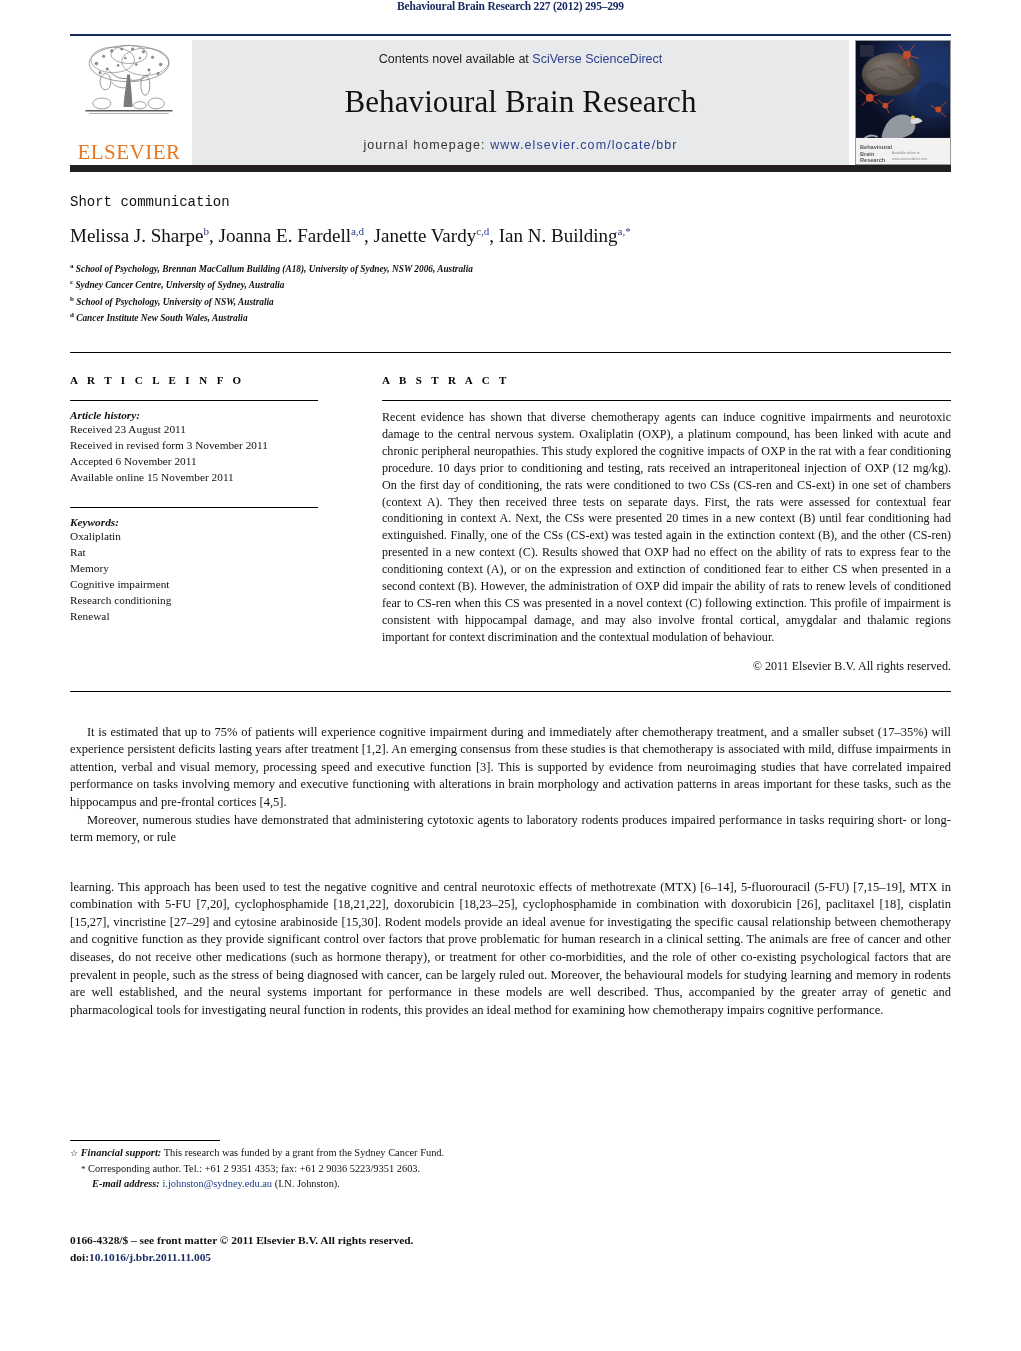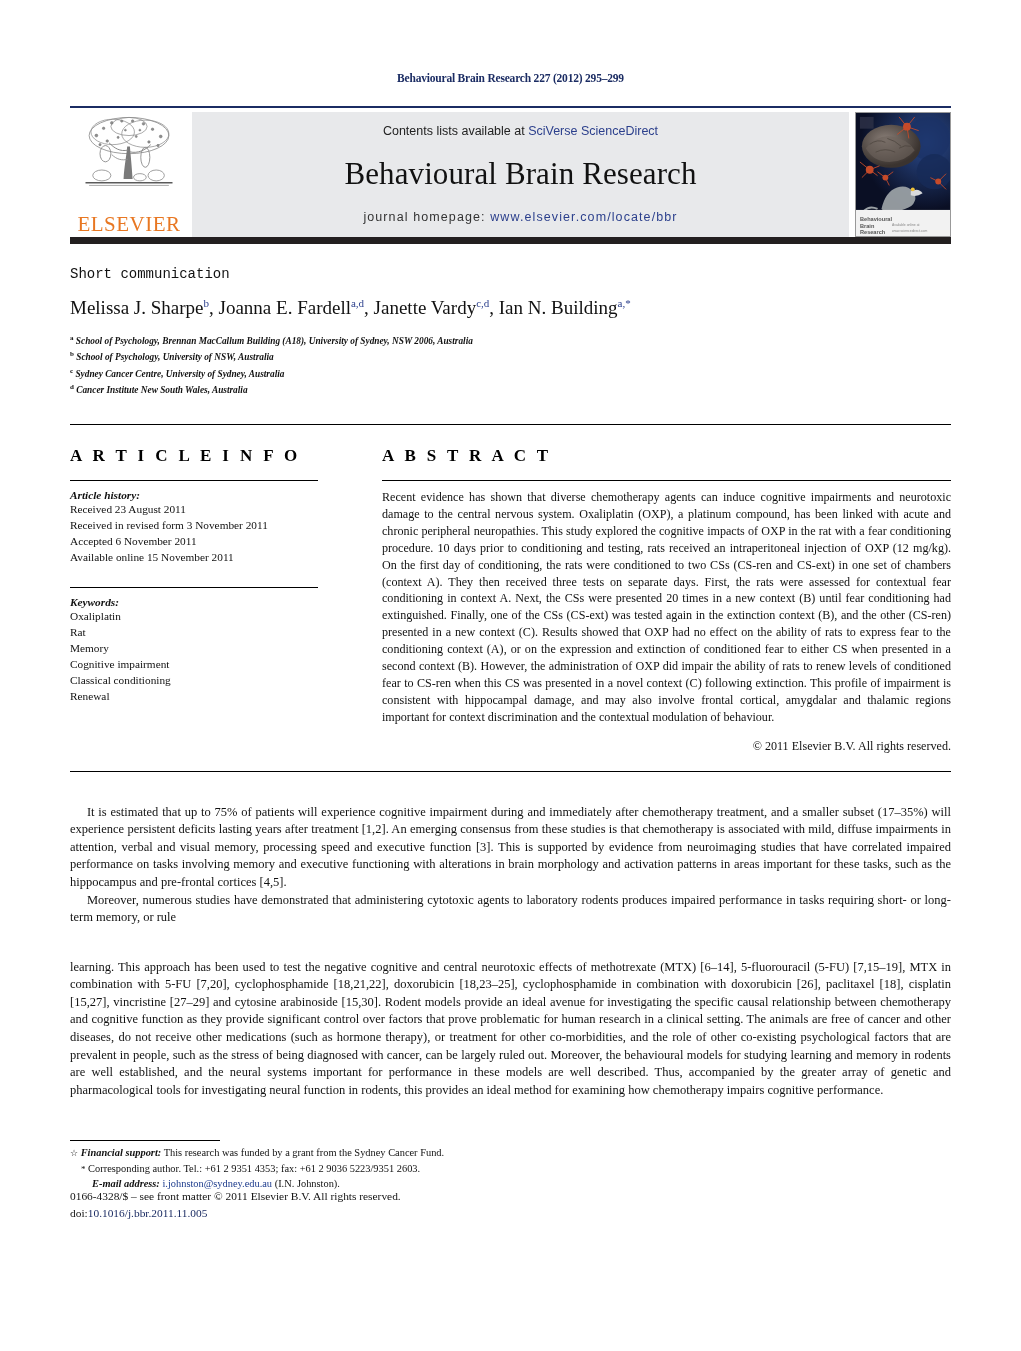--- a/index.html
+++ b/index.html
@@ -15,21 +15,20 @@
   .page { position:relative; width:1021px; height:1351px; padding:0; }
 
   
   .runhead {
     text-align:center;
     font-family:"Liberation Serif", serif;
     font-weight:bold;
     font-size:11.5px;
     color:#1b2c63;
     letter-spacing:-0.2px;
-    padding-top:72px;
   }
 
   
   .masthead-wrap { margin:0 70px; padding-top:22px; }
   .masthead-rule { border-top:2.2px solid #1b2c63; }
   .masthead {
     display:flex; align-items:stretch;
     height:125px; margin-top:4px;
   }
   .elsevier-logo {
@@ -106,21 +105,21 @@
   }
   .affil sup { font-style:normal; font-size:7px; vertical-align:super; }
 
   
   .info-rule { margin:26px 70px 0 70px; border-top:1.4px solid #000; }
   .infoabs { margin:0 70px; display:flex; padding-top:21px; }
   .col-info { flex:0 0 248px; margin-right:30px; }
   .col-abs  { flex:1 1 auto;margin-left:34px; }
   .hdr {
     font-family:"Liberation Serif", serif;
-    font-weight:bold; font-size:17px;
+    font-weight:bold; font-size:11px;
     letter-spacing:3.4px; color:#000;
   }
   .thinrule { border-top:1px solid #000; margin-top:14px; margin-bottom:8px; }
   .ah-title, .kw-title {
     font-style:italic; font-weight:bold; font-size:11.3px; color:#111;
   }
   .ah-line, .kw-line {
     font-size:11.3px; color:#111; line-height:1.42;
   }
   .kwblock { margin-top:22px; }
@@ -151,22 +150,22 @@
   .fn-rule { border-top:1.1px solid #000; width:150px; margin-bottom:5px; }
   .fn {
     font-size:10.4px; line-height:1.40; color:#111;
     text-indent:-10px; padding-left:10px; margin-bottom:1px;
   }
   .fn .star { font-size:9px; }
   .fn em { font-style:italic; font-weight:bold; }
   .fn .mail { color:#1b3a8c; }
   .fn.indent { padding-left:22px; text-indent:-11px; }
   .issn {
-    position:absolute; left:70px; top:1188px;
-    font-size:11.4px; line-height:1.45; color:#111; font-weight:normal;
+    position:absolute; left:70px; top:1232px;
+    font-size:11.4px; line-height:1.45; color:#111; font-weight:bold;
   }
   .issn .doi { color:#1b2c63; }
 </style>
 </head>
 <body>
 
 <div class="page">
 
   <div class="runhead">Behavioural Brain Research 227 (2012) 295–299</div>
 
@@ -218,21 +217,21 @@
             </g>
 
             <path d="M4 78 L100 78" stroke="#5a5a5a" stroke-width="1.6"></path>
             <path d="M8 81 L96 81" stroke="#8a8a8a" stroke-width="0.8"></path>
           </g>
         </svg>
         <div class="elsevier-word">ELSEVIER</div>
       </div>
 
       <div class="journal-band">
-        <div class="contents-line"><span>Contents lists available at </span><span class="sd">SciVerse ScienceDirect</span></div>
+        <div class="contents-line"><span>Contents novel available at </span><span class="sd">SciVerse ScienceDirect</span></div>
         <div class="journal-name">Behavioural Brain Research</div>
         <div class="homepage-line"><span>journal homepage: </span><span class="url">www.elsevier.com/locate/bbr</span></div>
       </div>
 
       <div class="cover-thumb">
         <svg class="cover-img" viewBox="0 0 96 125" preserveAspectRatio="none">
           <defs>
             <radialGradient id="gblue" cx="0.75" cy="0.3" r="0.7">
               <stop offset="0%" stop-color="#2a4a8c"></stop>
               <stop offset="100%" stop-color="#0a0f24"></stop>
@@ -289,22 +288,22 @@
   </div>
   <div class="dark-band"></div>
 
   <div class="titleblock">
     <div class="sectlabel">Short communication</div>
     <div class="authors">
       <span><span>Melissa J. Sharpe</span><sup>b</sup></span><span>, </span><span><span>Joanna E. Fardell</span><sup>a,d</sup></span><span>, </span><span><span>Janette Vardy</span><sup>c,d</sup></span><span>, </span><span><span>Ian N. Building</span><sup>a,*</sup></span>
     </div>
     <div class="affil">
       <div><sup>a</sup> <span>School of Psychology, Brennan MacCallum Building (A18), University of Sydney, NSW 2006, Australia</span></div>
+      <div><sup>c</sup> <span>Sydney Cancer Centre, University of Sydney, Australia</span></div>
       <div><sup>b</sup> <span>School of Psychology, University of NSW, Australia</span></div>
-      <div><sup>c</sup> <span>Sydney Cancer Centre, University of Sydney, Australia</span></div>
       <div><sup>d</sup> <span>Cancer Institute New South Wales, Australia</span></div>
     </div>
   </div>
 
   <div class="info-rule"></div>
   <div class="infoabs">
 
     <div class="col-info">
       <div class="hdr">A R T I C L E   I N F O</div>
       <div class="thinrule"></div>
@@ -314,21 +313,21 @@
       <div class="ah-line">Accepted 6 November 2011</div>
       <div class="ah-line">Available online 15 November 2011</div>
 
       <div class="kwblock">
         <div class="thinrule"></div>
         <div class="kw-title">Keywords:</div>
         <div class="kw-line">Oxaliplatin</div>
         <div class="kw-line">Rat</div>
         <div class="kw-line">Memory</div>
         <div class="kw-line">Cognitive impairment</div>
-        <div class="kw-line">Classical conditioning</div>
+        <div class="kw-line">Research conditioning</div>
         <div class="kw-line">Renewal</div>
       </div>
     </div>
 
     <div class="col-abs">
       <div class="hdr">A B S T R A C T</div>
       <div class="thinrule"></div>
       <div class="abstract-body">Recent evidence has shown that diverse chemotherapy agents can induce cognitive impairments and neurotoxic damage to the central nervous system. Oxaliplatin (OXP), a platinum compound, has been linked with acute and chronic peripheral neuropathies. This study explored the cognitive impacts of OXP in the rat with a fear conditioning procedure. 10 days prior to conditioning and testing, rats received an intraperitoneal injection of OXP (12 mg/kg). On the first day of conditioning, the rats were conditioned to two CSs (CS-ren and CS-ext) in one set of chambers (context A). They then received three tests on separate days. First, the rats were assessed for contextual fear conditioning in context A. Next, the CSs were presented 20 times in a new context (B) until fear conditioning had extinguished. Finally, one of the CSs (CS-ext) was tested again in the extinction context (B), and the other (CS-ren) presented in a new context (C). Results showed that OXP had no effect on the ability of rats to express fear to the conditioning context (A), or on the expression and extinction of conditioned fear to either CS when presented in a second context (B). However, the administration of OXP did impair the ability of rats to renew levels of conditioned fear to CS-ren when this CS was presented in a novel context (C) following extinction. This profile of impairment is consistent with hippocampal damage, and may also involve frontal cortical, amygdalar and thalamic regions important for context discrimination and the contextual modulation of behaviour.</div>
       <div class="copyline">© 2011 Elsevier B.V. All rights reserved.</div>
     </div>

